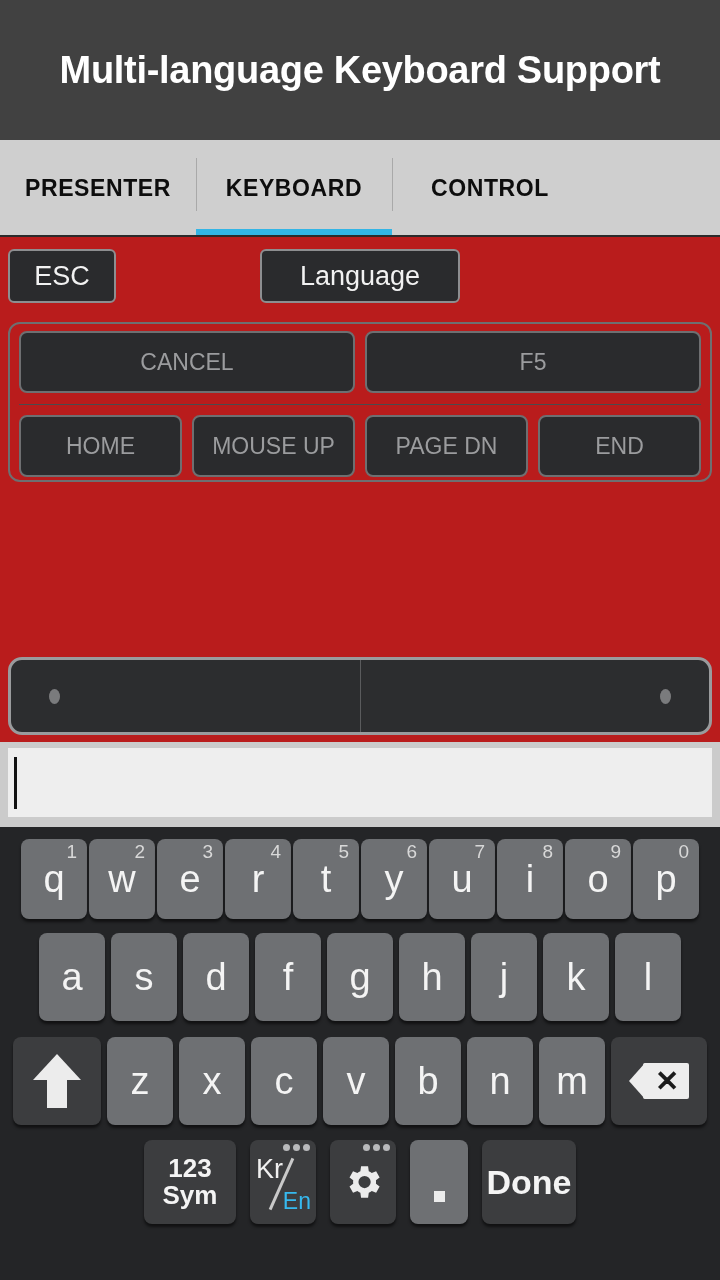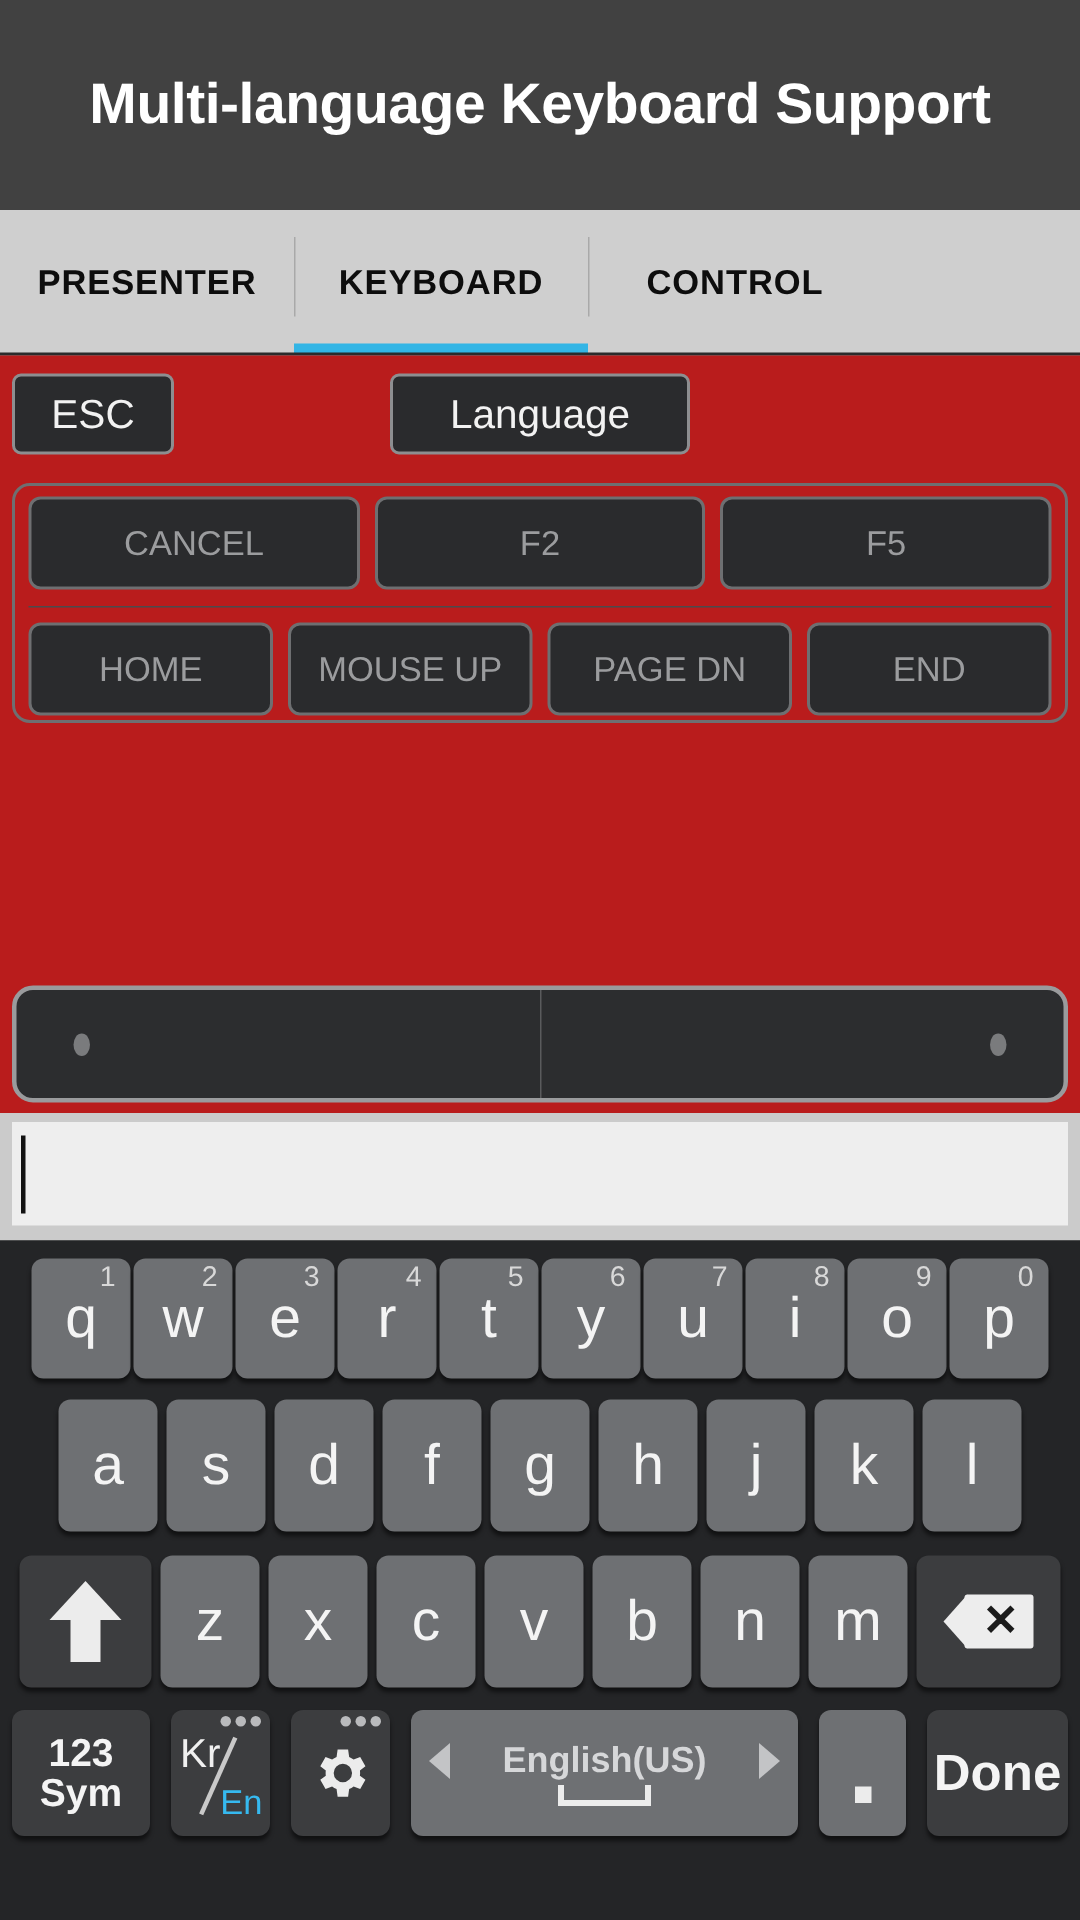--- a/index.html
+++ b/index.html
@@ -312,21 +312,20 @@
 <div class="remote">
 
   <div class="toprow">
     <div class="outline-btn btn-esc">ESC</div>
     <div class="outline-btn btn-lang">Language</div>
   </div>
 
   <div class="fngroup">
     <div class="fnrow">
       <div class="fnkey">CANCEL</div>
-      <div class="fnkey">F2</div>
       <div class="fnkey">F5</div>
     </div>
     <div class="fnrow">
       <div class="fnkey">HOME</div>
       <div class="fnkey">MOUSE UP</div>
       <div class="fnkey">PAGE DN</div>
       <div class="fnkey">END</div>
     </div>
   </div>
 
@@ -448,28 +447,20 @@
           <i></i>
           <i></i>
         </span>
       <span class="gear-glyph">
         <svg width="42" height="42" viewBox="0 0 24 24" fill="#ececec">
           <path d="M19.4 13a7.6 7.6 0 0 0 0-2l2.1-1.6-2-3.5-2.5 1a7.5 7.5 0 0 0-1.7-1L14.9 3h-4l-.4 2.9c-.6.25-1.2.58-1.7 1l-2.5-1-2 3.5L6.4 11a7.6 7.6 0 0 0 0 2l-2.1 1.6 2 3.5 2.5-1c.5.42 1.1.75 1.7 1l.4 2.9h4l.4-2.9c.6-.25 1.2-.58 1.7-1l2.5 1 2-3.5L19.4 13zM12.9 15.5a3.5 3.5 0 1 1 0-7 3.5 3.5 0 0 1 0 7z"></path>
         </svg>
       </span>
     </div>
 
-    <div class="key space">
-      <span class="space-inner">
-        <span class="arrow-l"></span>
-        <span class="space-label">English(US)</span>
-        <span class="space-bar"></span>
-        <span class="arrow-r"></span>
-      </span>
-    </div>
 
     <div class="key period">
       <span class="period-dot"></span>
     </div>
 
     <div class="key dark done">Done</div>
   </div>
 </div>
 
 </body></html>

